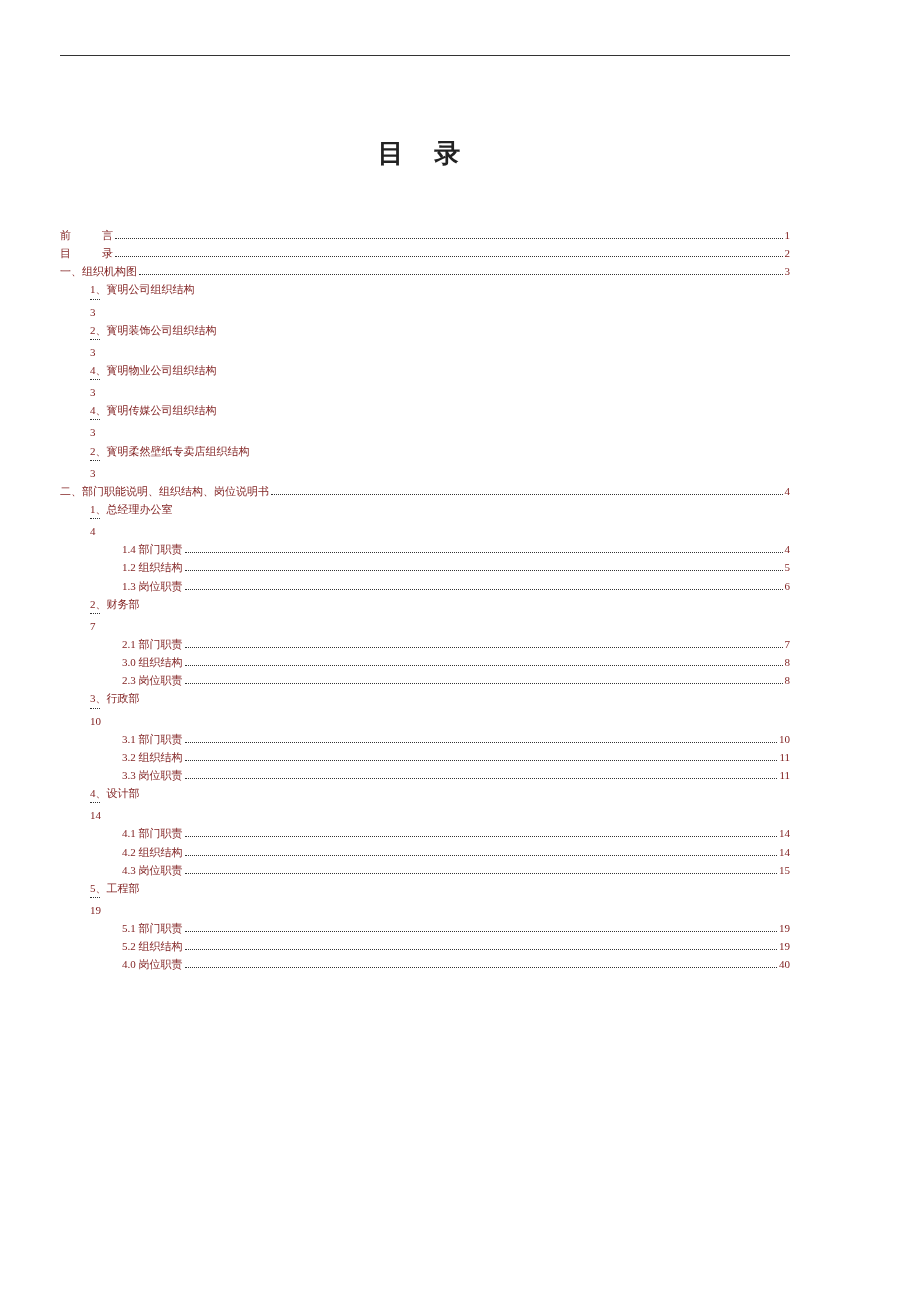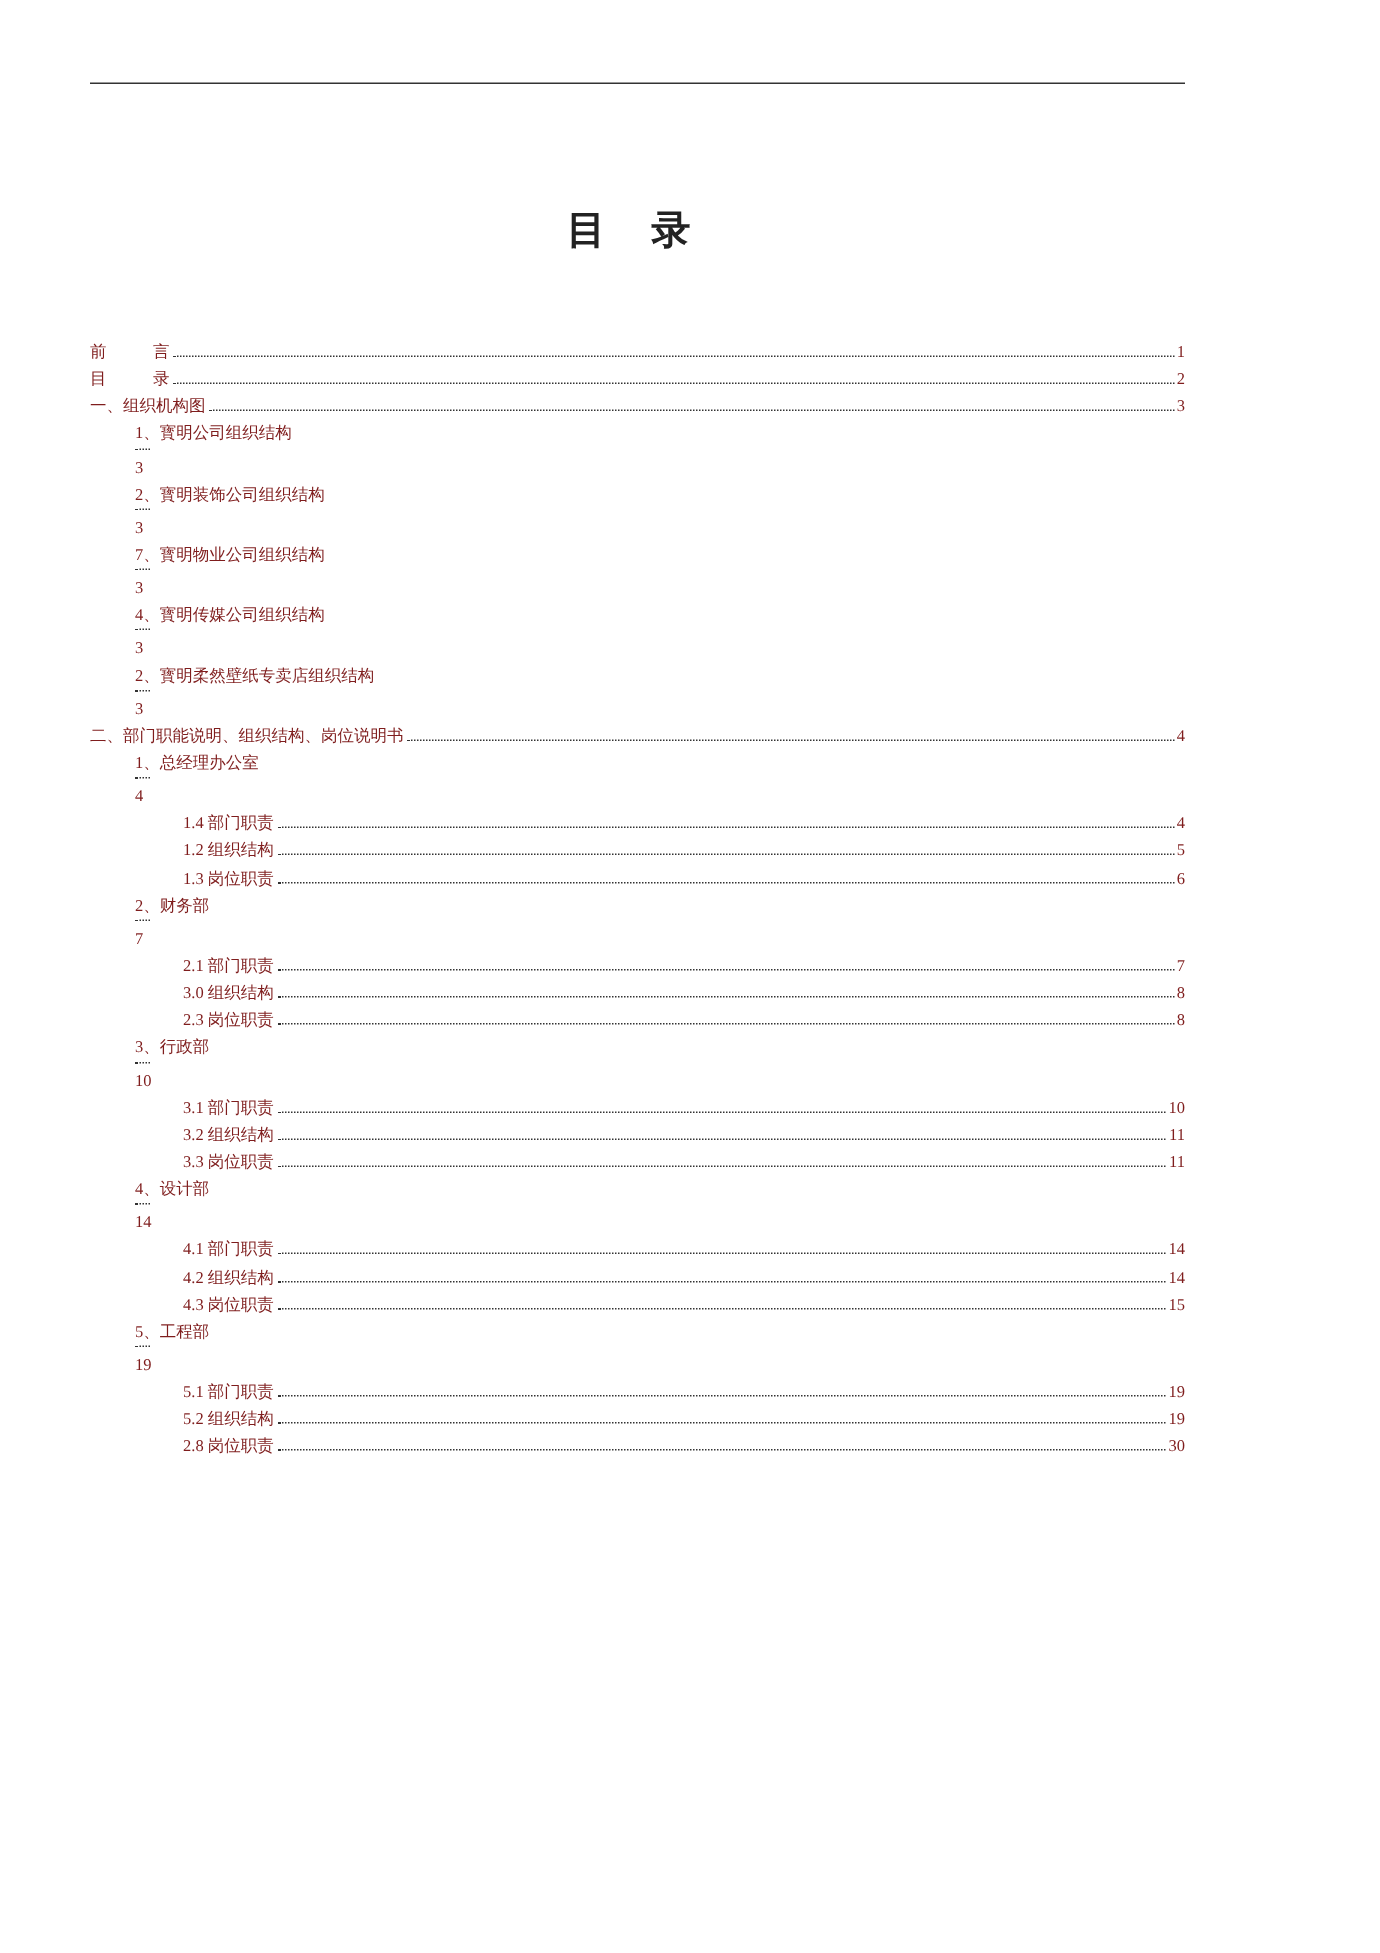--- a/index.html
+++ b/index.html
@@ -97,21 +97,21 @@
         <span class="toc-label">1、寳明公司组织结构</span>
         <span class="toc-dots"></span>
         <span class="toc-page">3</span>
       </div>
       <div class="toc-item level-1">
         <span class="toc-label">2、寳明装饰公司组织结构</span>
         <span class="toc-dots"></span>
         <span class="toc-page">3</span>
       </div>
       <div class="toc-item level-1">
-        <span class="toc-label">7、寳明物业公司组织结构</span>
+        <span class="toc-label">4、寳明物业公司组织结构</span>
         <span class="toc-dots"></span>
         <span class="toc-page">3</span>
       </div>
       <div class="toc-item level-1">
         <span class="toc-label">4、寳明传媒公司组织结构</span>
         <span class="toc-dots"></span>
         <span class="toc-page">3</span>
       </div>
       <div class="toc-item level-1">
         <span class="toc-label">2、寳明柔然壁纸专卖店组织结构</span>
@@ -212,18 +212,18 @@
         <span class="toc-label">5.1 部门职责</span>
         <span class="toc-dots"></span>
         <span class="toc-page">19</span>
       </div>
       <div class="toc-item level-2">
         <span class="toc-label">5.2 组织结构</span>
         <span class="toc-dots"></span>
         <span class="toc-page">19</span>
       </div>
       <div class="toc-item level-2">
-        <span class="toc-label">2.8 岗位职责</span>
-        <span class="toc-dots"></span>
-        <span class="toc-page">30</span>
+        <span class="toc-label">4.0 岗位职责</span>
+        <span class="toc-dots"></span>
+        <span class="toc-page">40</span>
       </div>
     </div>
 </div>
 
 </body></html>

